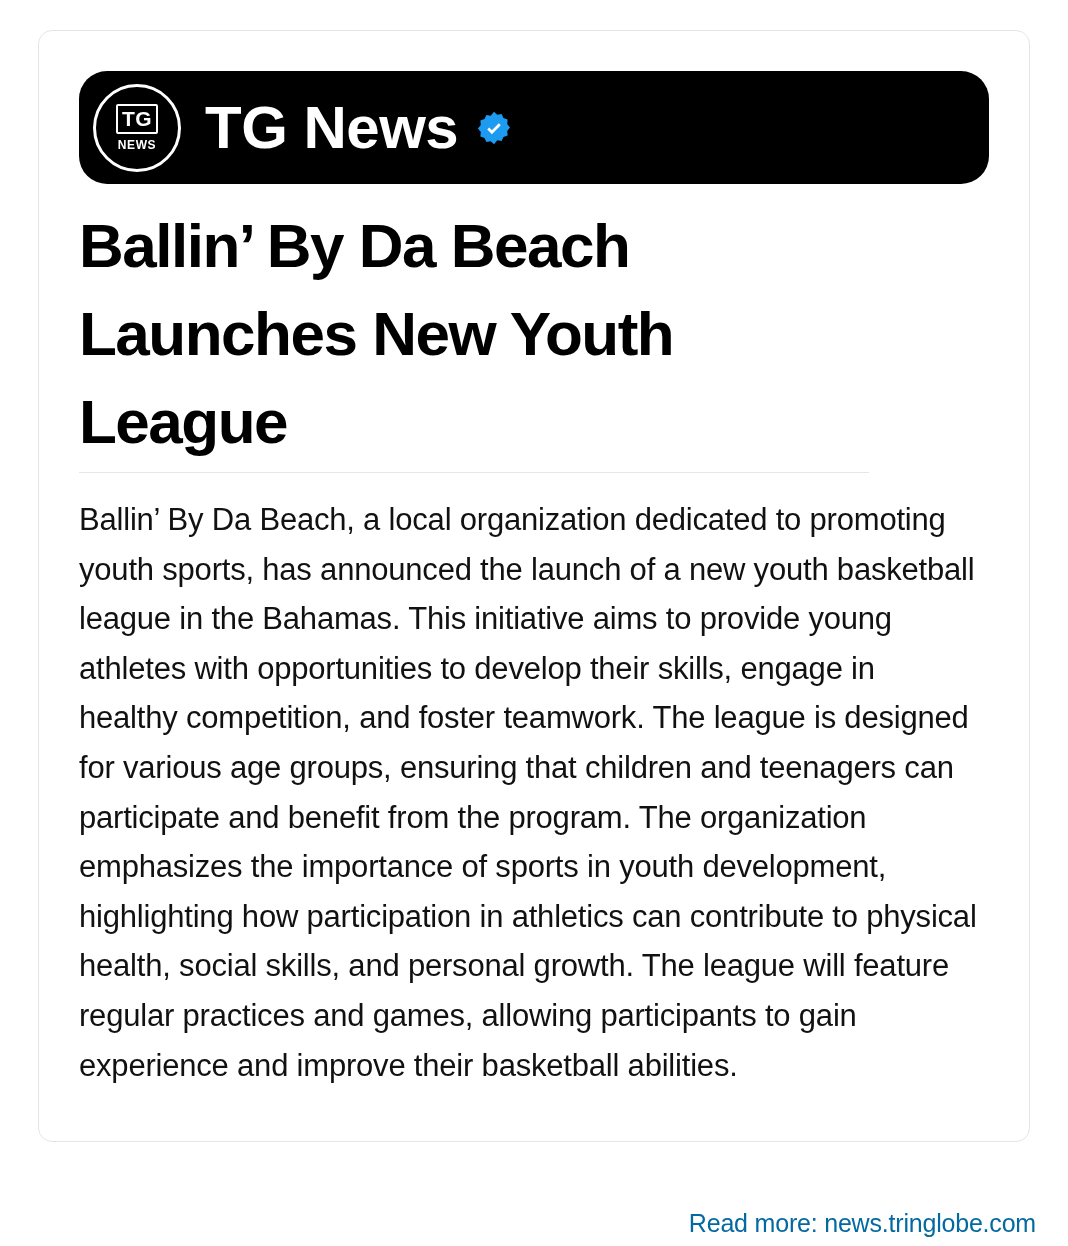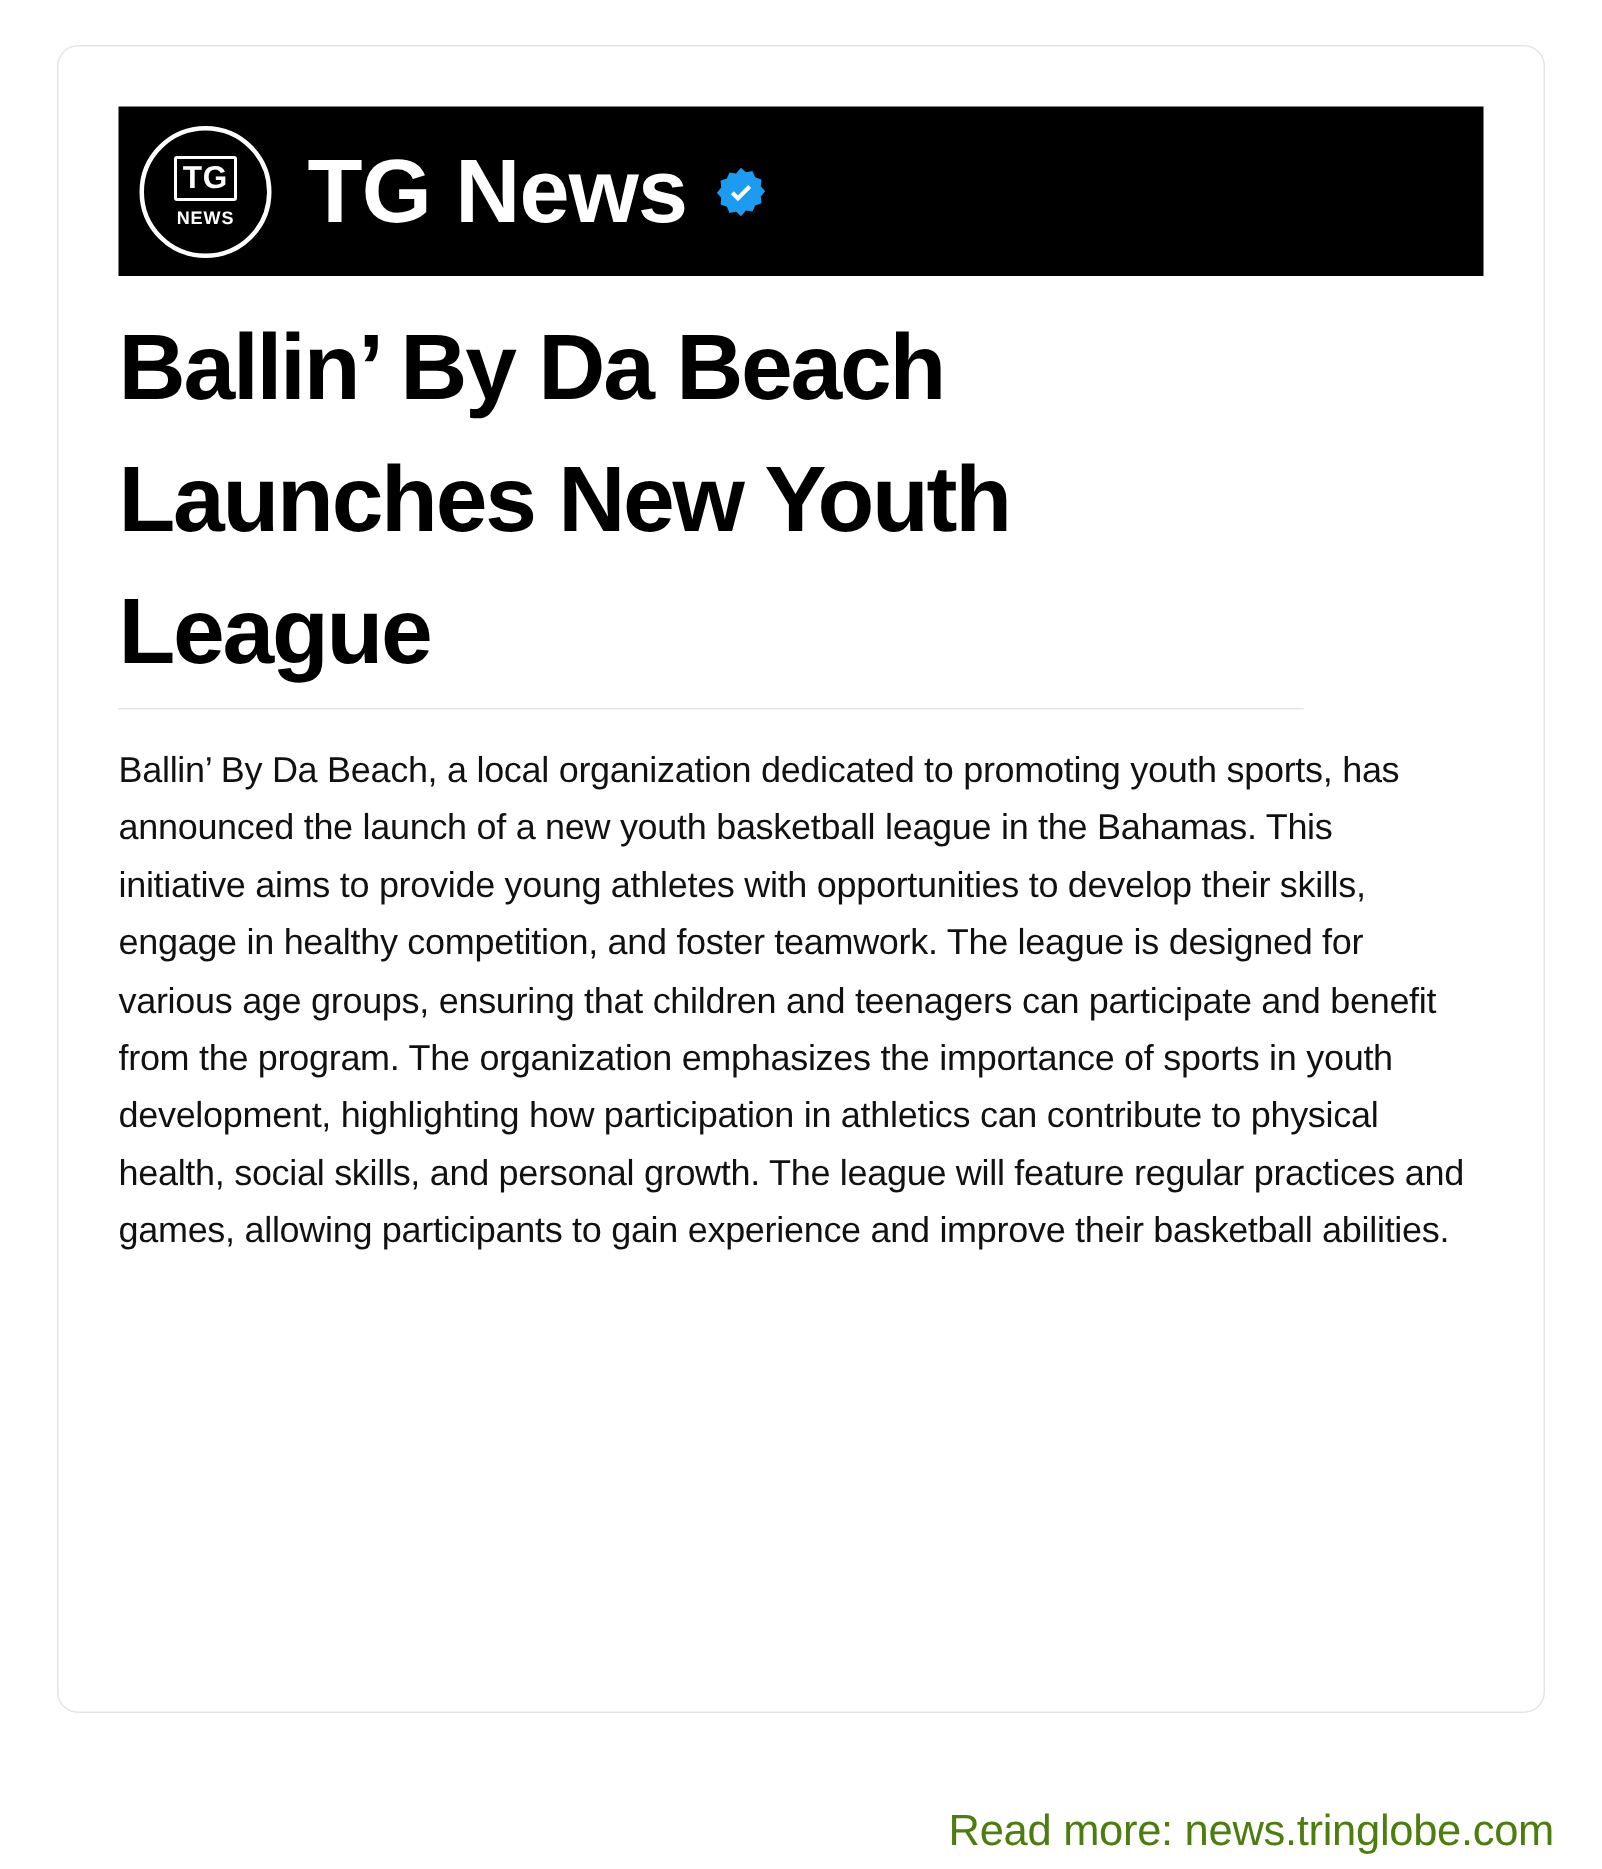--- a/index.html
+++ b/index.html
@@ -37,20 +37,21 @@
   }
 
   
   .brand-bar {
     background: #000000;
     height: 113px;
     display: flex;
     align-items: center;
     padding-left: 14px;
     box-sizing: border-box;
+    border-radius: 28px;
   }
 
   .logo {
     width: 88px;
     height: 88px;
     border-radius: 50%;
     border: 3px solid #ffffff;
     background: #000000;
     display: flex;
     flex-direction: column;
@@ -103,34 +104,34 @@
     color: #000000;
     letter-spacing: -1.5px;
     margin: 18px 0 0 0;
     padding-bottom: 6px;
     border-bottom: 1px solid #e6e6e6;
     max-width: 790px;
   }
 
   
   .body-text {
-    font-size: 24px;
+    font-size: 31px;
     line-height: 1.6;
     color: #111111;
     margin: 22px 12px 0 0;
     letter-spacing: -0.2px;
   }
 
   
   .footer {
     position: absolute;
     right: 32px;
     bottom: 8px;
-    font-size: 29px;
-    color: #4d7c0f;
+    font-size: 25px;
+    color: #0369a1;
     letter-spacing: -0.2px;
     white-space: nowrap;
     margin-top: 32px;
   }
 </style>
 </head>
 <body>
 
 <div class="page">
 

